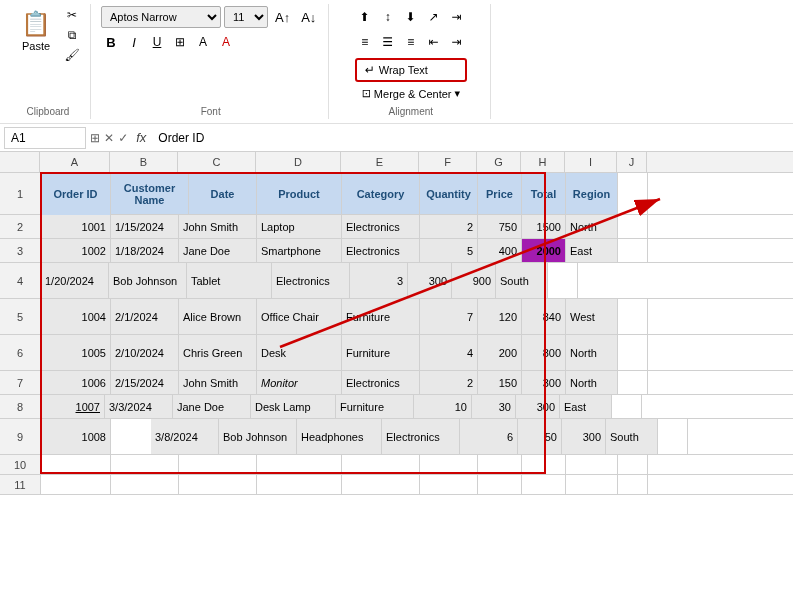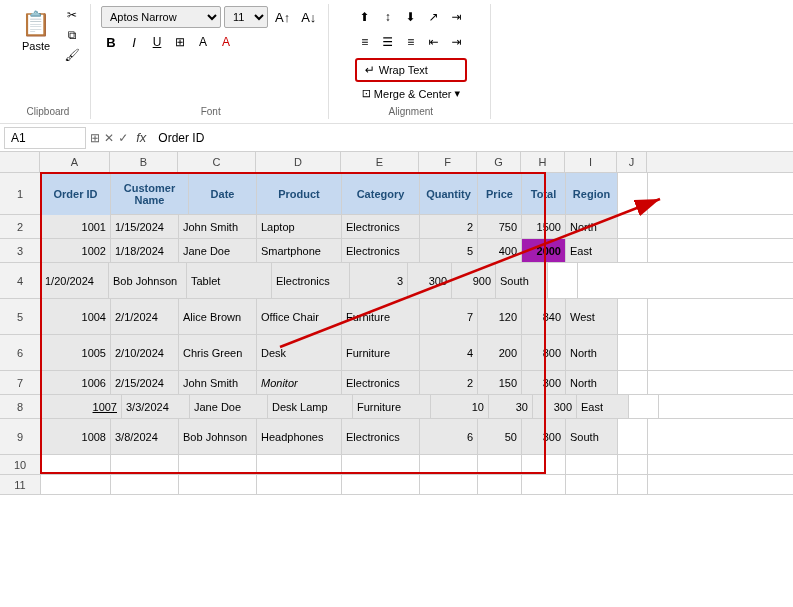--- a/index.html
+++ b/index.html
@@ -293,35 +293,35 @@
           <div class="cell" style="width:85px;background:#e8e8e8;font-style:italic;">Monitor</div>
           <div class="cell" style="width:78px;background:#e8e8e8;">Electronics</div>
           <div class="cell num" style="width:58px;background:#e8e8e8;">2</div>
           <div class="cell num" style="width:44px;background:#e8e8e8;">150</div>
           <div class="cell num" style="width:44px;background:#e8e8e8;">300</div>
           <div class="cell" style="width:52px;background:#e8e8e8;">North</div>
           <div class="cell" style="width:30px;background:#fff;"></div>
         </div>
 
         <div class="grid-row" style="height:24px;">
-          <div class="cell num" style="width:81px;background:#e8e8e8;text-decoration:underline;">1007</div>
+          <div class="cell num" style="width:64px;background:#e8e8e8;text-decoration:underline;">1007</div>
           <div class="cell" style="width:68px;background:#e8e8e8;">3/3/2024</div>
           <div class="cell" style="width:78px;background:#e8e8e8;">Jane Doe</div>
           <div class="cell" style="width:85px;background:#e8e8e8;">Desk Lamp</div>
           <div class="cell" style="width:78px;background:#e8e8e8;">Furniture</div>
           <div class="cell num" style="width:58px;background:#e8e8e8;">10</div>
           <div class="cell num" style="width:44px;background:#e8e8e8;">30</div>
           <div class="cell num" style="width:44px;background:#e8e8e8;">300</div>
           <div class="cell" style="width:52px;background:#e8e8e8;">East</div>
           <div class="cell" style="width:30px;background:#fff;"></div>
         </div>
 
         <div class="grid-row" style="height:36px;">
           <div class="cell num" style="width:70px;background:#e8e8e8;">1008</div>
-          <div class="cell" style="width:68px;background:#e8e8e8;">3/8/2024</div>
+          <div class="cell" style="width:68px;background:#e8e8e8;margin-left:40px;">3/8/2024</div>
           <div class="cell wrap" style="width:78px;background:#e8e8e8;">Bob Johnson</div>
           <div class="cell" style="width:85px;background:#e8e8e8;">Headphones</div>
           <div class="cell" style="width:78px;background:#e8e8e8;">Electronics</div>
           <div class="cell num" style="width:58px;background:#e8e8e8;">6</div>
           <div class="cell num" style="width:44px;background:#e8e8e8;">50</div>
           <div class="cell num" style="width:44px;background:#e8e8e8;">300</div>
           <div class="cell" style="width:52px;background:#e8e8e8;">South</div>
           <div class="cell" style="width:30px;background:#fff;"></div>
         </div>
 

